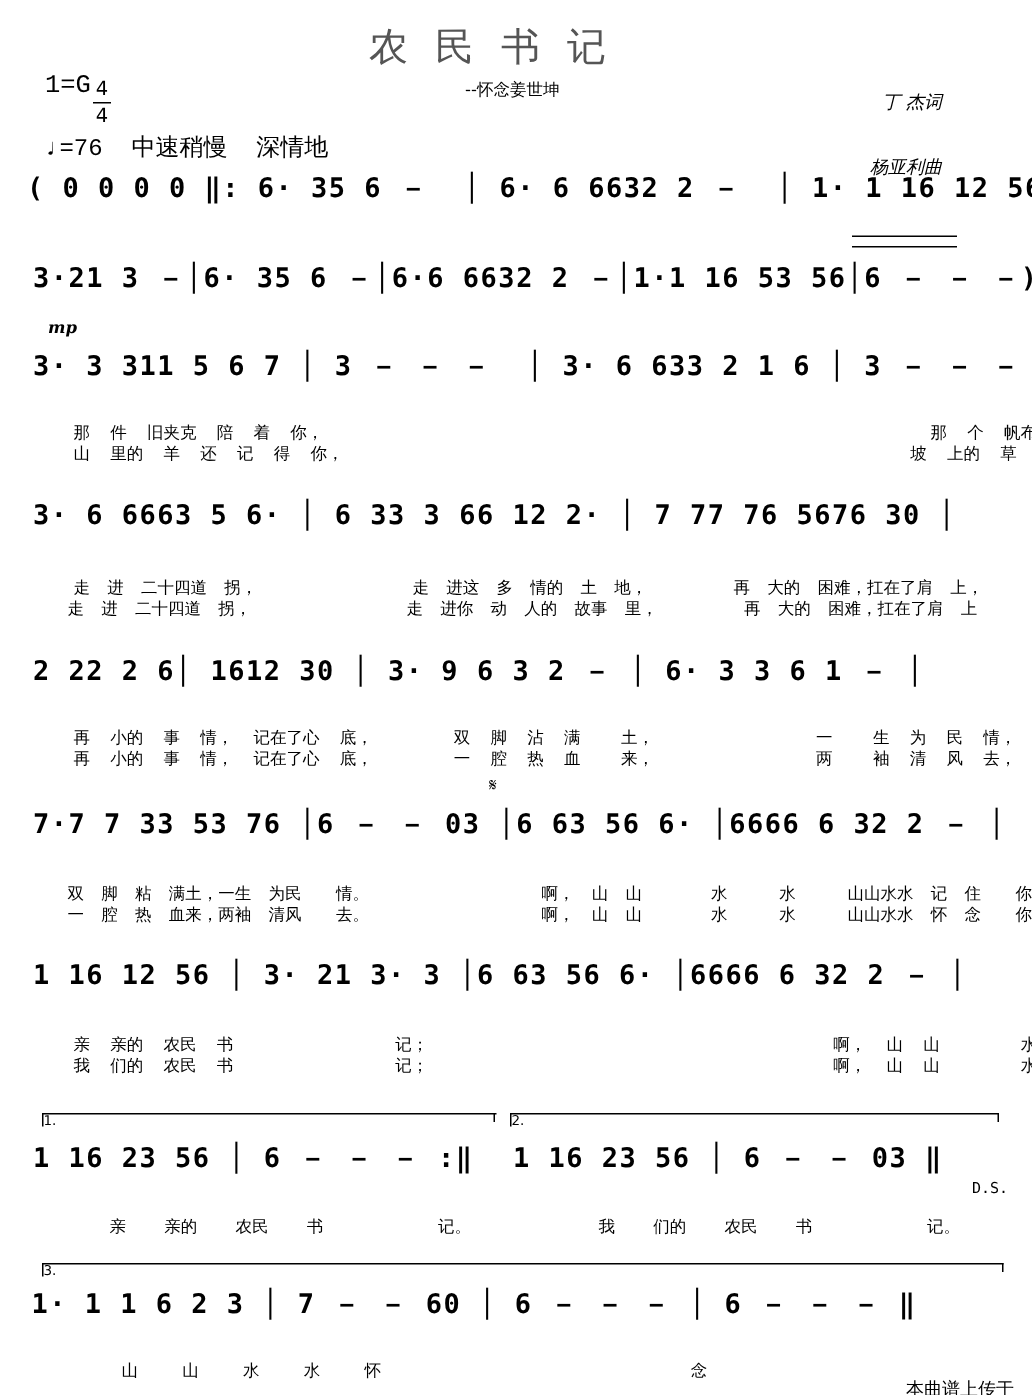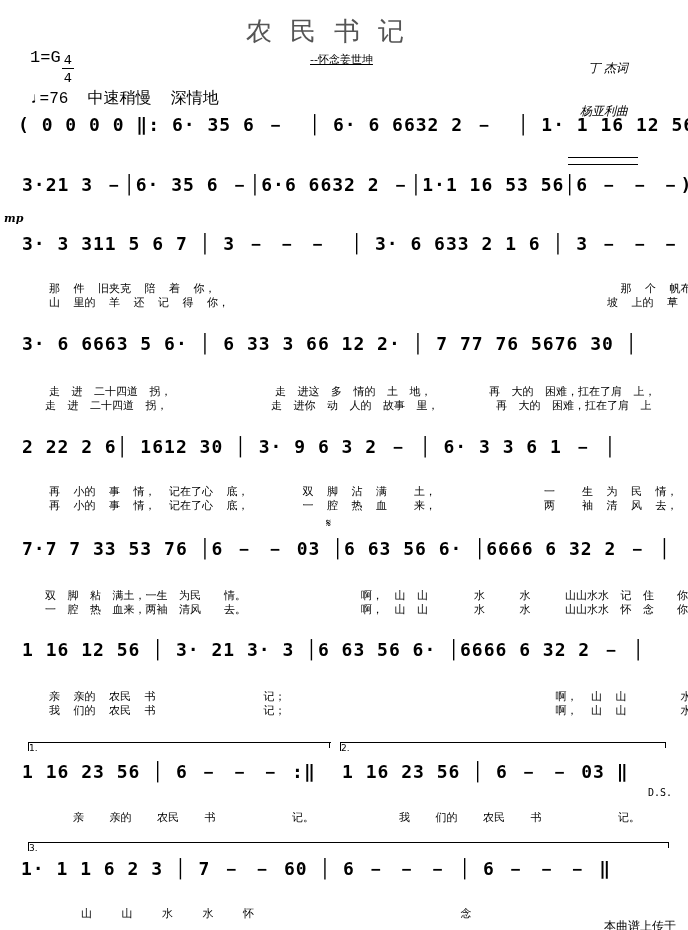--- a/index.html
+++ b/index.html
@@ -1,21 +1,21 @@
 <!DOCTYPE html>
 <html><head>
 <meta charset="utf-8">
 <style>
   html, body { margin:0; padding:0; background:#fff; }
   body { width:688px; height:930px; position:relative; overflow:hidden;
          font-family: "DejaVu Sans", sans-serif; color:#000; }
   .abs { position:absolute; white-space:pre; }
   .title { left:0; width:668px; top:14px; text-align:center; font-family:"DejaVu Serif", serif;
            font-size:26px; letter-spacing:18px; color:#555; font-weight:300; }
-  .subtitle { left:310px; top:52px; font-size:11px;text-decoration:underline; }
+  .subtitle { left:310px; top:52px; font-size:11px; }
   .key { left:30px; top:48px; font-size:17px;font-family:Liberation Mono, monospace; }
   .ts { position:absolute; left:62px; top:52px; width:12px; text-align:center; font-size:13px; line-height:15px; }
   .ts .bar { border-top:1px solid #000; margin:1px 0; }
   .credit { right:60px; font-size:12px;font-style:italic; }
   .tempo { left:30px; top:88px; font-size:16px;font-family:Liberation Mono, monospace; }
   .notes { font-family:"DejaVu Sans Mono", monospace; font-weight:bold; font-size:18px; letter-spacing:1px; }
   .lyric { font-size:11px; letter-spacing:0px; }
   .dyn { font-family:"DejaVu Serif", serif; font-style:italic; font-weight:bold; font-size:11px; }
   .volta { position:absolute; border-top:1px solid #000; border-left:1px solid #000; height:8px; font-size:9px; }
   .footer { right:12px; top:904px; font-size:12px; }
@@ -33,21 +33,21 @@
 </div>
 <div class="abs credit" style="top:60px;">丁 杰词</div>
 <div class="abs credit" style="top:76px;margin-top:27px;">杨亚利曲</div>
 <div class="abs tempo">♩=76  中速稍慢  深情地</div>
 
 <div class="abs notes" style="left:18px; top:113px;">( 0 0 0 0 ‖: 6· 35 6 －  │ 6· 6 6632 2 －  │ 1· 1 16 12 56 │</div>
 
 <div class="abs notes" style="left:22px; top:173px;">3·21 3 －│6· 35 6 －│6·6 6632 2 －│1·1 16 53 56│6 － － －)│</div>
 <div class="abs" style="left:568px; top:157px; width:70px; height:6px; border-top:1px solid #000; border-bottom:1px solid #000;"></div>
 
-<div class="abs dyn" style="left:4px; top:212px;">mp</div>
+<div class="abs dyn" style="left:32px; top:212px;">mp</div>
 <div class="abs notes" style="left:22px; top:232px;">3· 3 311 5 6 7 │ 3 － － －  │ 3· 6 633 2 1 6 │ 3 － － － │</div>
 <div class="abs lyric" style="left:22px; top:268px; word-spacing:10px;">
   <span>那</span> <span>件</span> <span>旧夹克</span> <span>陪</span> <span>着</span> <span>你，</span>                              <span>那</span> <span>个</span> <span>帆布包</span>   
 </div>
 <div class="abs lyric" style="left:22px; top:282px; word-spacing:10px;">
   <span>山</span> <span>里的</span> <span>羊</span> <span>还</span> <span>记</span> <span>得</span> <span>你，</span>                            <span>坡</span> <span>上的</span> <span>草</span>    
 </div>
 
 <div class="abs notes" style="left:22px; top:333px;">3· 6 6663 5 6· │ 6 33 3 66 12 2· │ 7 77 76 5676 30 │</div>
 <div class="abs lyric" style="left:26px; top:371px; word-spacing:8px;">

